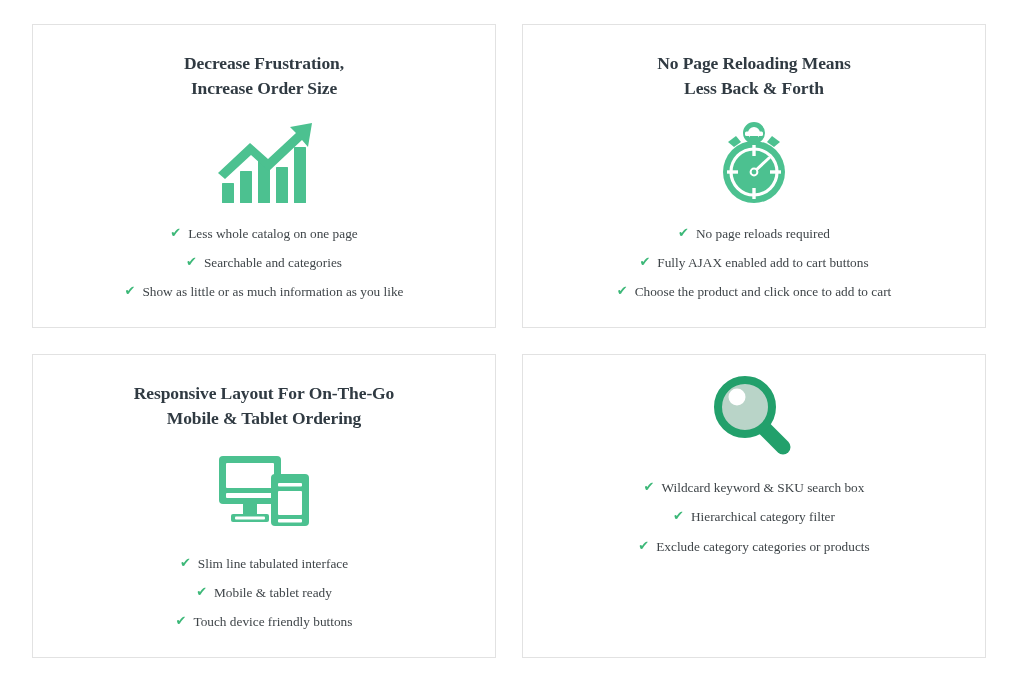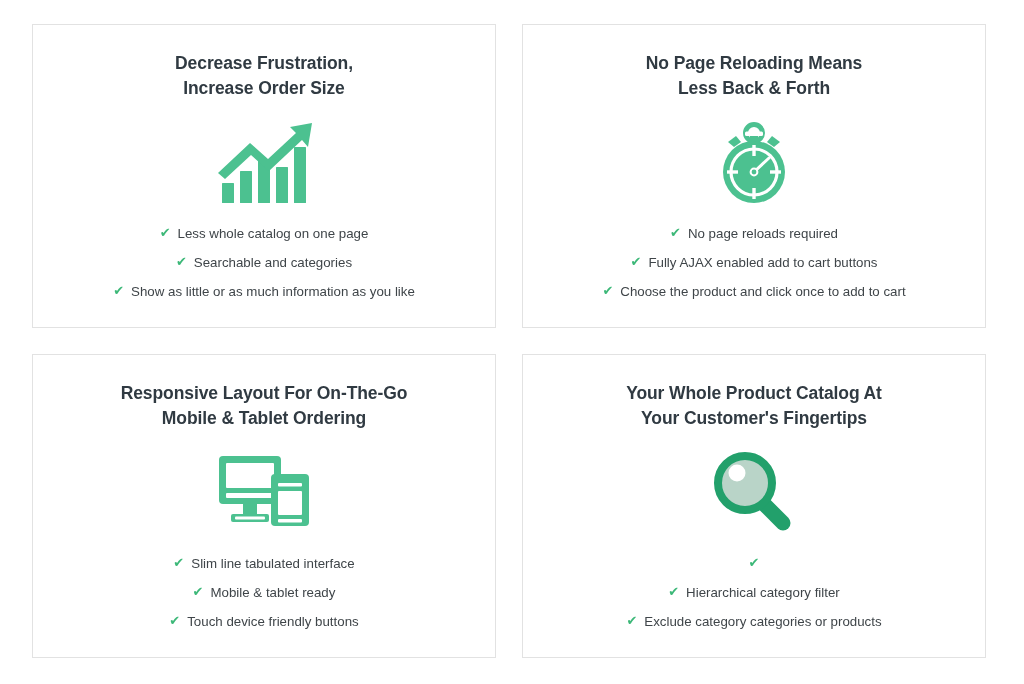--- a/index.html
+++ b/index.html
@@ -20,20 +20,21 @@
     position: absolute;
     left: 32px;
     top: 24px;
     width: 821px;
     height: 634px;
     display: grid;
     grid-template-columns: 464px 464px;
     grid-template-rows: 304px 304px;
     column-gap: 26px;
     row-gap: 26px;
+    font-family: Liberation Serif, serif;
   }
 
   .feature-card {
     box-sizing: border-box;
     background: #ffffff;
     border: 1px solid #e2e2e2;
     display: flex;
     flex-direction: column;
     align-items: center;
     padding: 0;
@@ -207,33 +208,32 @@
         <span>Mobile &amp; tablet ready</span>
       </li>
       <li class="benefit-item">
         <span class="check-icon">✔</span>
         <span>Touch device friendly buttons</span>
       </li>
     </ul>
   </div>
 
   <div class="feature-card">
-    <h3 class="card-title">Your Whole Product Catalog At
-Your Customer's Fingertips</h3>
     <div class="card-icon-wrap">
       <svg width="82" height="84" viewBox="0 0 82 84" aria-hidden="true">
         <line x1="48" y1="50" x2="70" y2="72" stroke="#22a06b" stroke-width="15" stroke-linecap="round"></line>
         <circle cx="32" cy="32" r="24" fill="#b9d4c8"></circle>
         <circle cx="32" cy="32" r="27" fill="none" stroke="#22a06b" stroke-width="8"></circle>
         <circle cx="24" cy="22" r="8.5" fill="#ffffff"></circle>
       </svg>
     </div>
     <ul class="benefit-list">
       <li class="benefit-item">
         <span class="check-icon">✔</span>
+        <span>Wildcard keyword &amp; SKU search box</span>
       </li>
       <li class="benefit-item">
         <span class="check-icon">✔</span>
         <span>Hierarchical category filter</span>
       </li>
       <li class="benefit-item">
         <span class="check-icon">✔</span>
         <span>Exclude category categories or products</span>
       </li>
     </ul>

